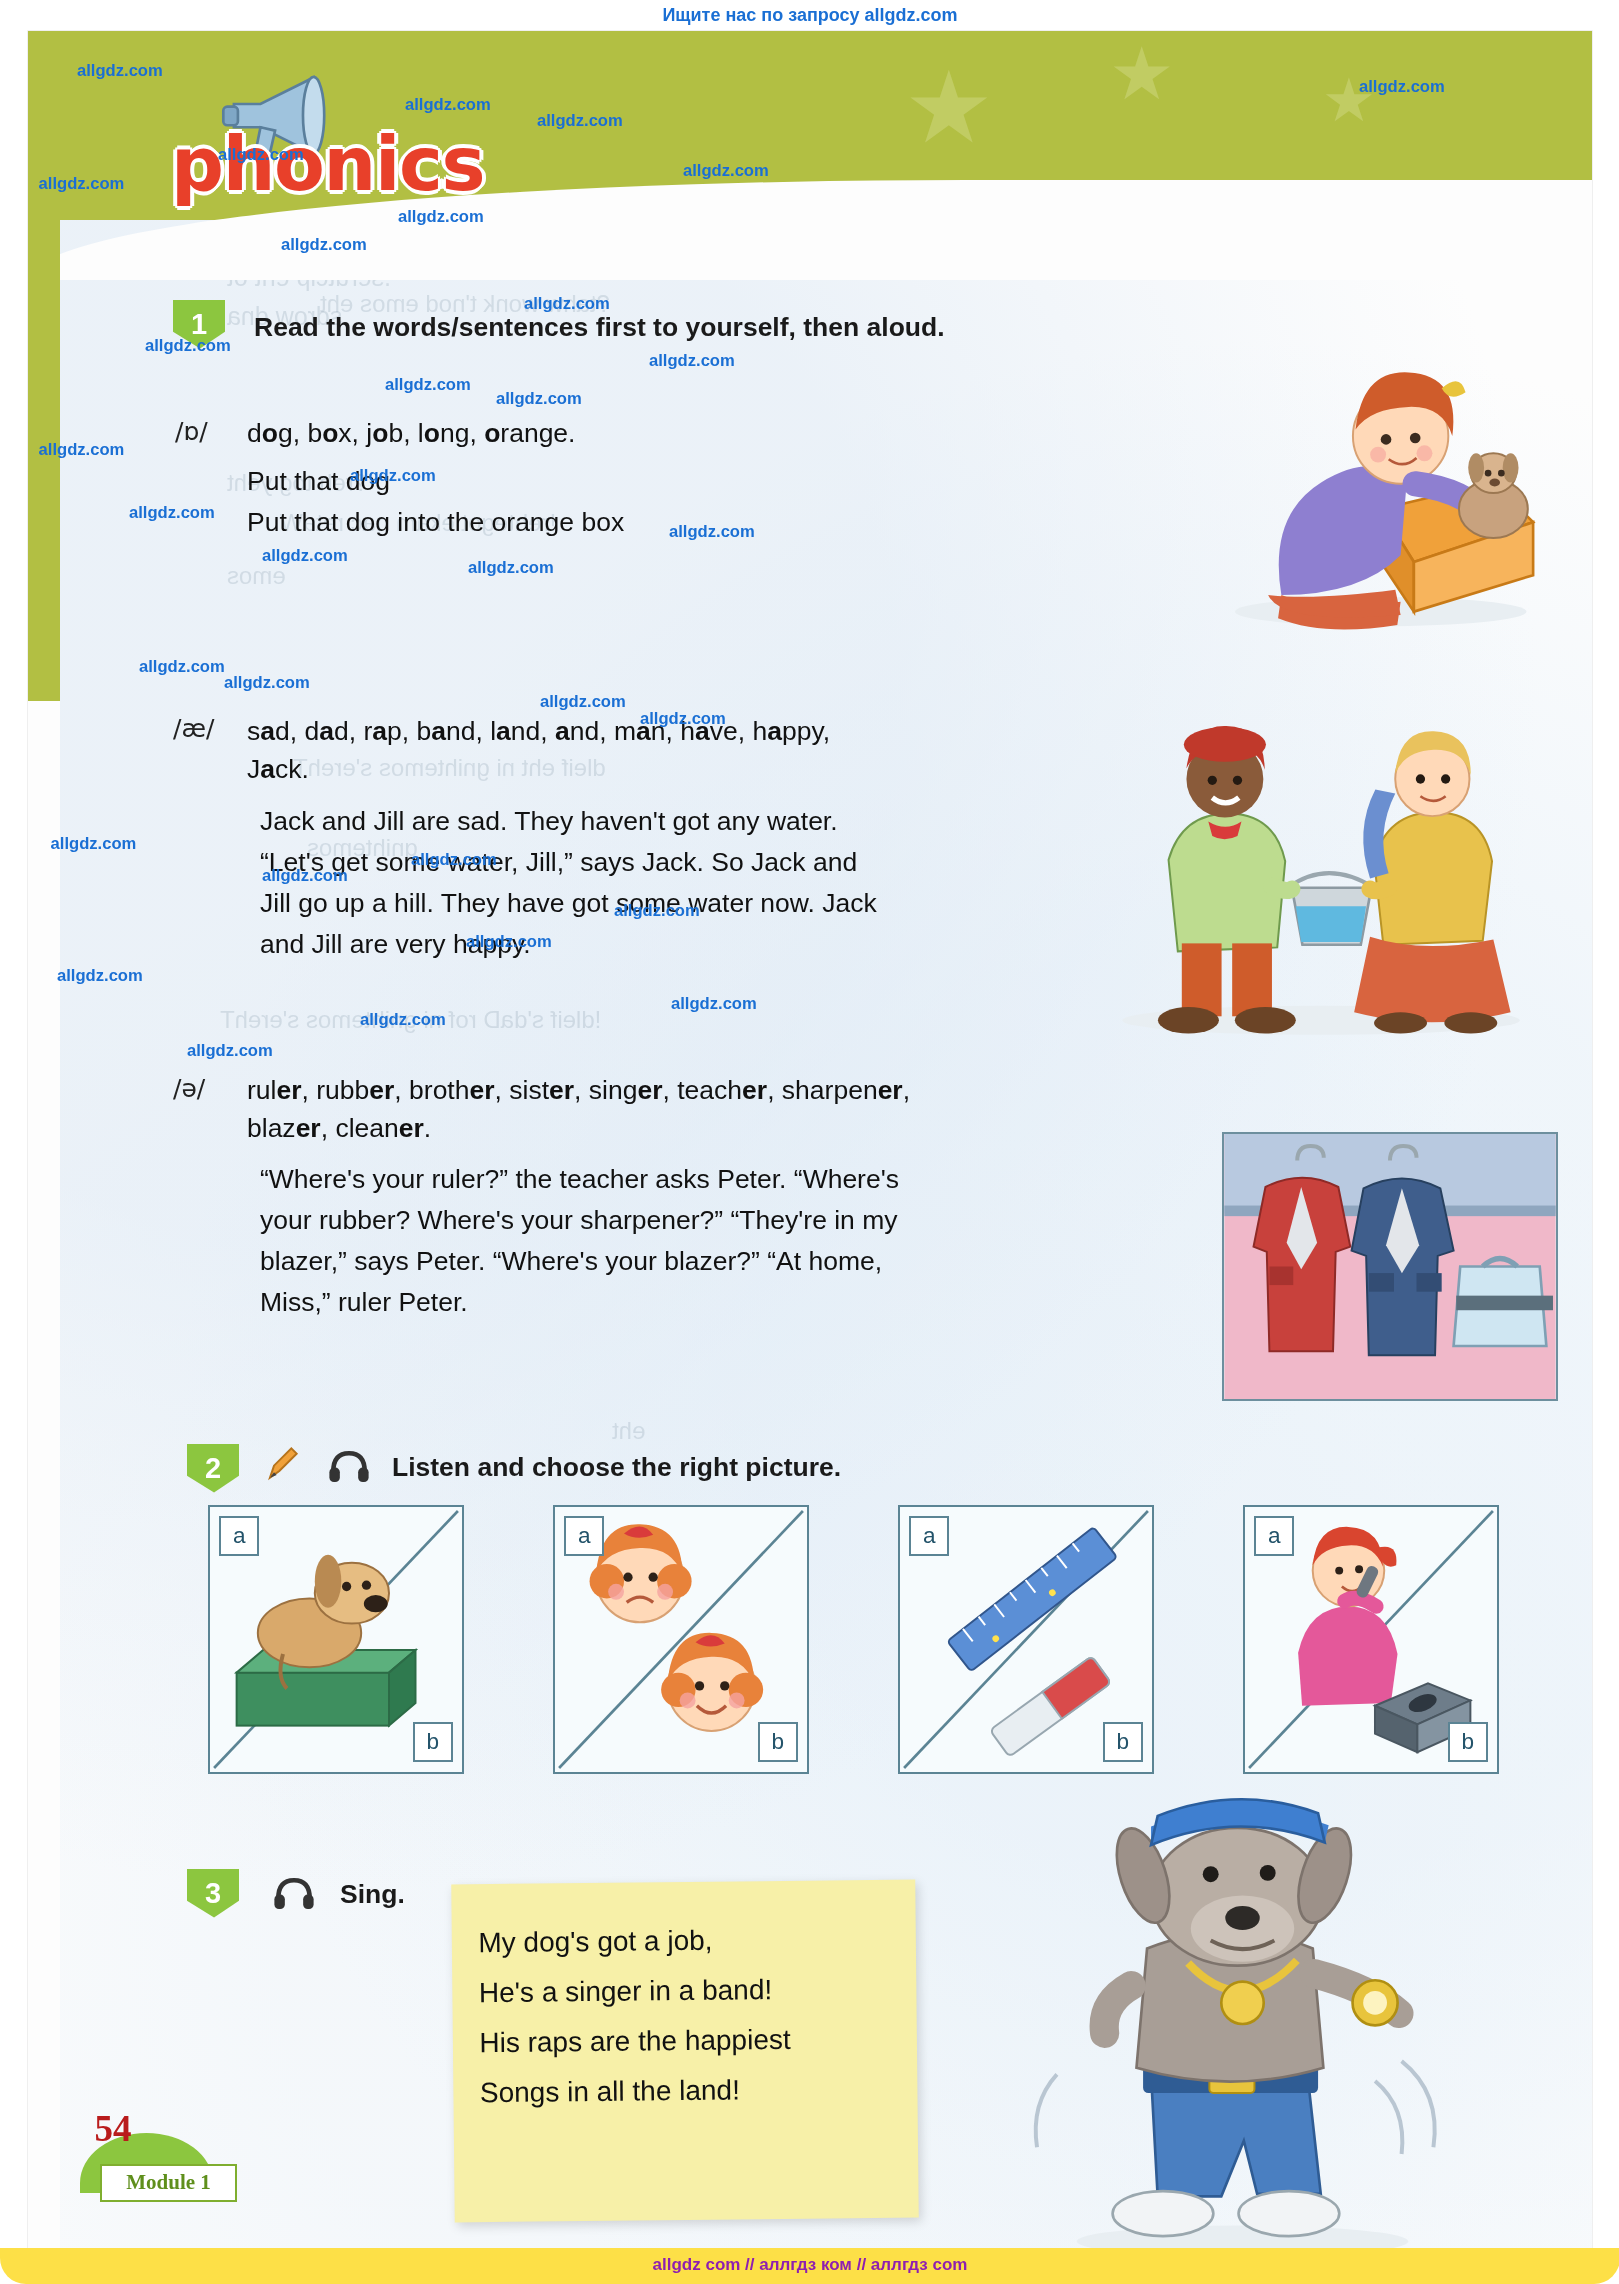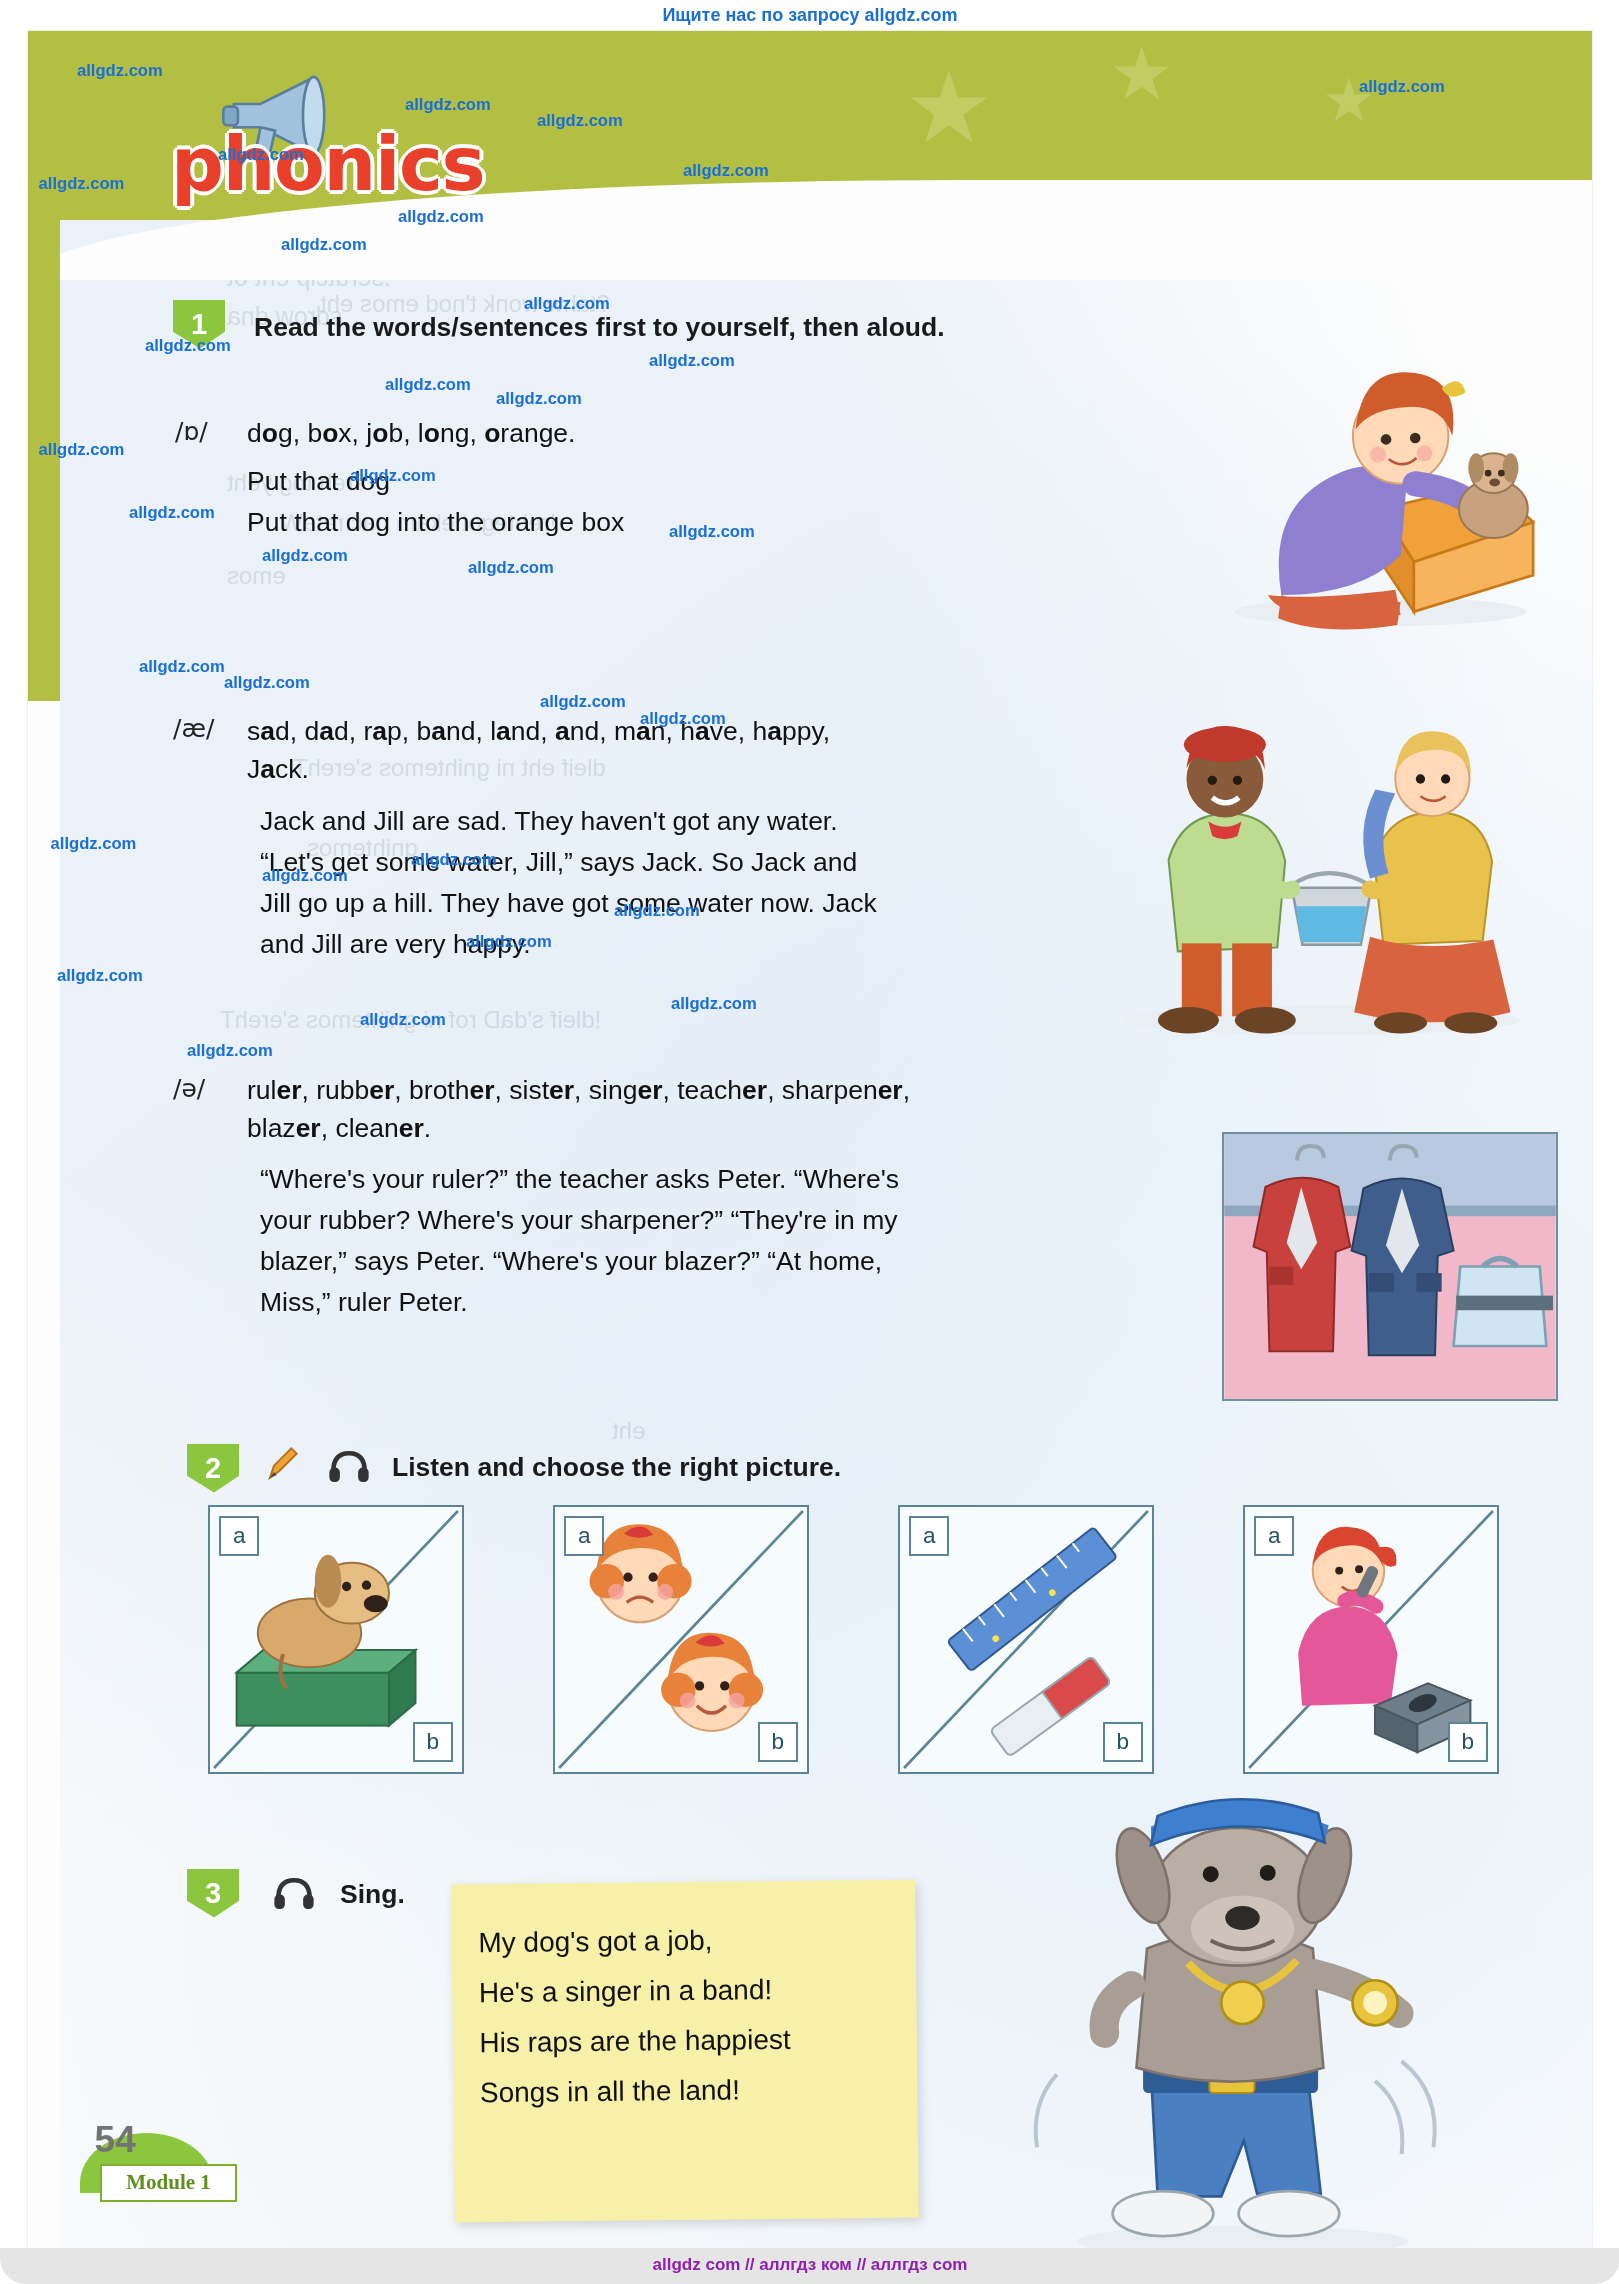--- a/index.html
+++ b/index.html
@@ -4,21 +4,21 @@
 <style>
   html,body{margin:0;padding:0;background:#ffffff;}
   body{font-family:"Liberation Sans", sans-serif;}
   .page{position:relative;width:1620px;height:2284px;background:#ffffff;overflow:hidden;border-radius:26px;}
 
   
   .topbar{position:absolute;left:0;top:0;width:1620px;height:30.5px;background:#ffffff;}
   .topbar span{position:absolute;left:50%;transform:translateX(-50%);top:5.3px;color:#1a6fd4;font-size:18px;font-weight:bold;}
 
   
-  .bottombar{position:absolute;left:0;bottom:0;width:1620px;height:36px;background:#e5e5e5;}
+  .bottombar{position:absolute;left:0;bottom:0;width:1620px;height:36px;background:#fde047;}
   .bottombar span{position:absolute;left:50%;transform:translateX(-50%);top:6.6px;color:#8e1fb0;font-size:17px;font-weight:bold;}
 
   
   .sheet{position:absolute;left:28px;top:30.5px;width:1564px;height:2218px;background:#fdfdfd;
          box-shadow:0 0 0 0.7px #e8e8e8;overflow:hidden;}
   .sheet:before{content:"";position:absolute;left:0;top:0;width:100%;height:100%;
      background:
        radial-gradient(circle at 20% 30%, rgba(220,232,244,.55) 0 28%, rgba(255,255,255,0) 60%),
        radial-gradient(circle at 78% 62%, rgba(226,238,248,.5) 0 26%, rgba(255,255,255,0) 58%),
        radial-gradient(circle at 45% 85%, rgba(233,241,248,.45) 0 22%, rgba(255,255,255,0) 55%);
@@ -68,21 +68,21 @@
   
   .note{position:absolute;left:425px;top:1851px;width:464px;height:338px;background:#f7f0a8;
         box-shadow:2.7px 4px 10.6px rgba(0,0,0,.15);transform:rotate(-0.6deg);}
   .note p{margin:0;font-size:28px;color:#111;line-height:50px;padding-left:26.5px;}
   .note .inner{padding-top:34px;}
 
   
   .pagenum{position:absolute;left:52px;top:2076px;width:133px;height:86px;}
   .pagenum .hill{position:absolute;left:0;top:26.5px;width:133px;height:60px;background:#8cc63f;
                  border-top-left-radius:80px 60px;border-top-right-radius:80px 60px;}
-  .pagenum .n{position:absolute;left:14.6px;top:12px;font-size:37px;font-weight:bold;color:#737373;}
+  .pagenum .n{position:absolute;left:14.6px;top:0;font-size:37px;font-weight:bold;color:#b91c1c;font-family:Liberation Serif, serif;}
   .modbox{position:absolute;left:72px;top:2133px;width:133px;height:34px;border:2px solid #7fae2f;
           background:#fff;display:flex;align-items:center;justify-content:center;}
   .modbox span{font-size:21px;font-weight:bold;color:#5f8f1c;font-family:"Liberation Serif",serif;}
 
   
   .wm{position:absolute;color:#1a6fd4;font-size:16.6px;font-weight:bold;white-space:nowrap;}
 
   
   .ghost{position:absolute;color:rgba(120,140,160,.22);font-size:26.5px;white-space:nowrap;
          transform:scaleX(-1);font-family:"Liberation Sans",sans-serif;}

